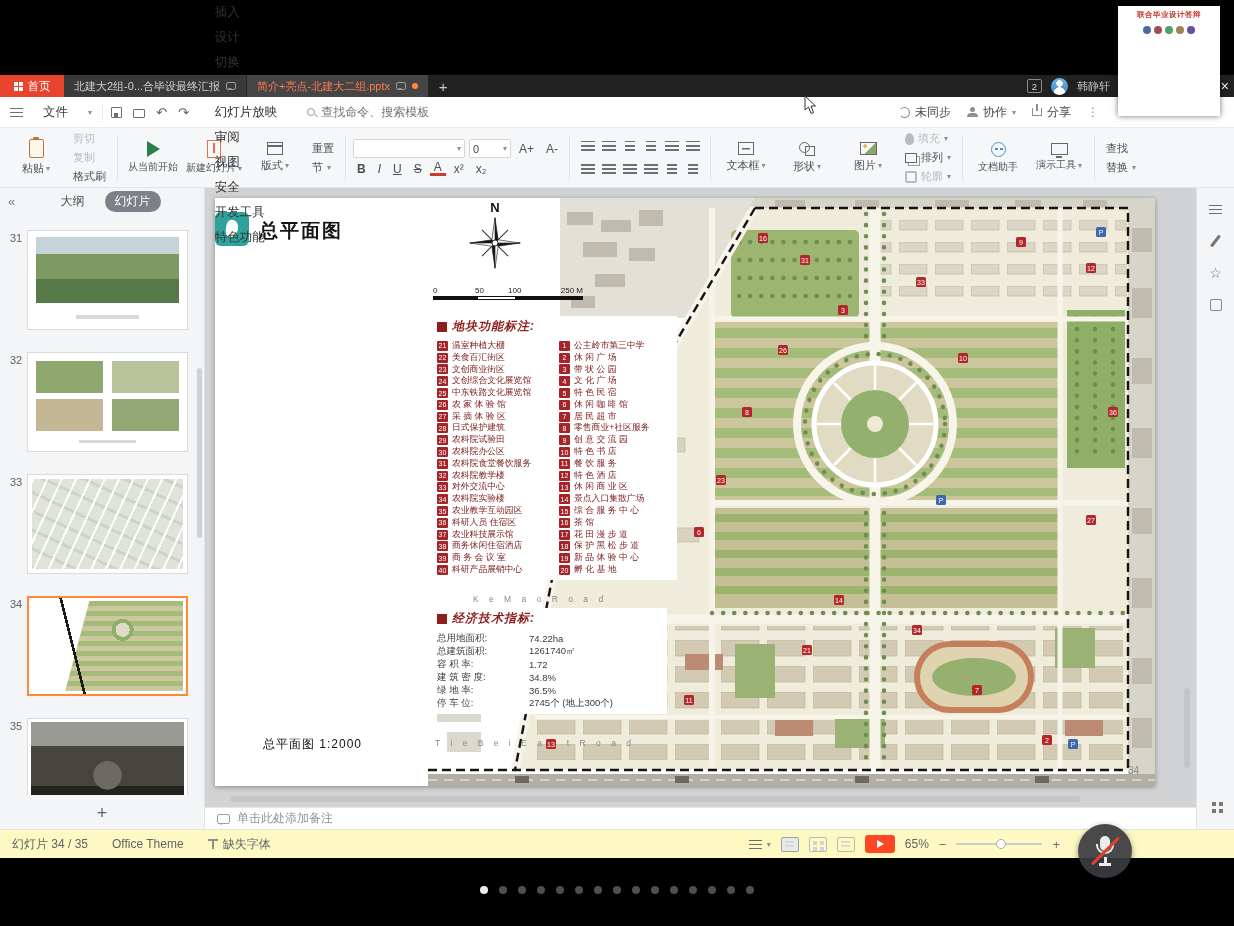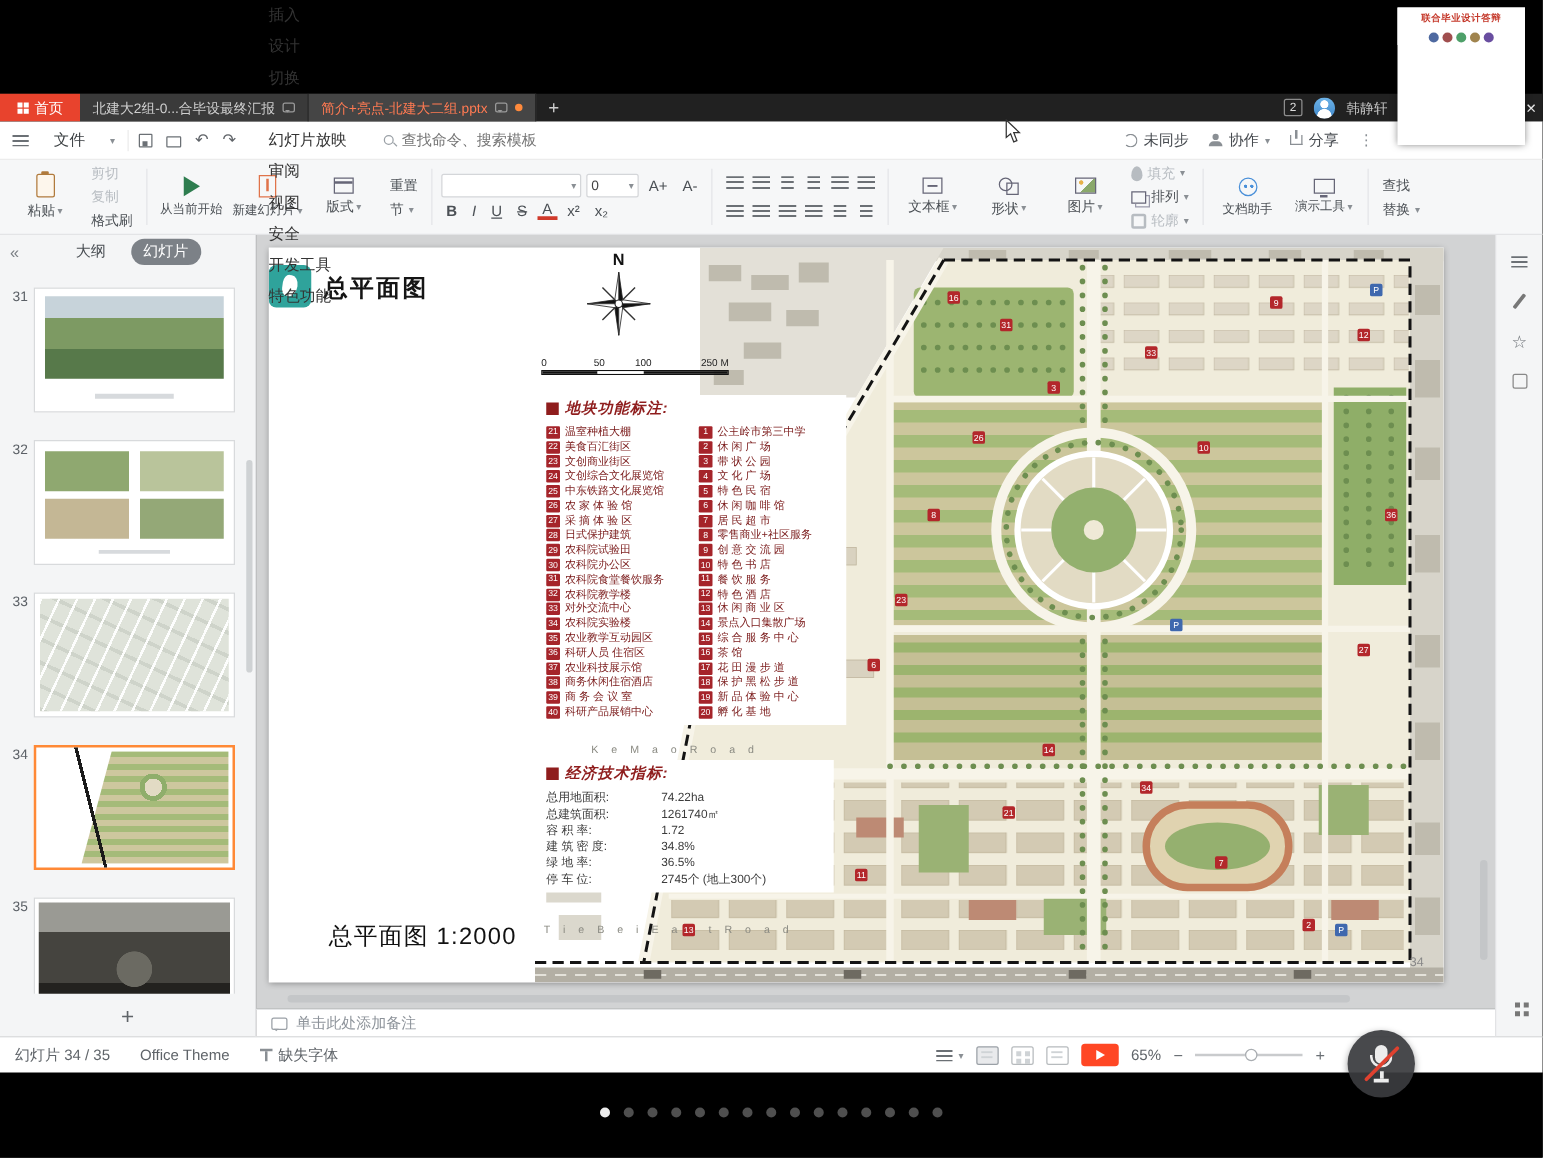--- a/index.html
+++ b/index.html
@@ -140,38 +140,38 @@
   .lg-hd,.ec-hd { display:flex; align-items:center; gap:5px; font-size:12px; font-weight:bold; color:#8f1d1d; letter-spacing:1px; margin-bottom:5px;font-style:italic; }
   .hd-sq { width:10px; height:10px; background:#8f1d1d; flex:none; }
   .lg-cols { display:flex; gap:4px; }
   .lg-col { width:118px; }
   .lg-row { display:flex; align-items:center; gap:4px; height:11.8px; }
   .lg-num { width:11px; height:10px; background:#a5242a; color:#fff; font-size:7px; display:flex; align-items:center; justify-content:center; border-radius:1px; flex:none; }
   .lg-txt { font-size:8.8px; color:#7a1a1a; white-space:nowrap; }
   .econ { position:absolute; left:220px; top:410px; width:232px; background:#fff; z-index:3; padding:2px 0 4px 2px; }
   .econ-row { display:flex; font-size:9.5px; color:#3c3c3c; height:13px; align-items:center; }
   .econ-label { width:92px; }
-  .slide-caption { position:absolute; left:48px; top:538px; font-size:19px; color:#111; letter-spacing:1px; z-index:3; }
+  .slide-caption { position:absolute; left:48px; top:538px; font-size:12px; color:#111; letter-spacing:1px; z-index:3; }
   .slide-pagenum { position:absolute; right:16px; bottom:10px; font-size:10px; color:#888; z-index:3; }
   .h-thumb { position:absolute; left:25px; bottom:5px; width:850px; height:6px; border-radius:3px; background:#c4c6c8; }
   .v-thumb { position:absolute; right:6px; top:500px; width:6px; height:80px; border-radius:3px; background:#c4c6c8; }
 
   
   .right-rail { position:absolute; left:1196px; top:188px; width:38px; height:641px; background:#f4f5f6; border-left:1px solid #e2e3e5; z-index:2; }
   .rail-icon { width:22px; height:22px; margin:10px auto 4px; display:flex; align-items:center; justify-content:center; color:#6b7075; font-size:14px; }
   .ic-pen { width:3px; height:14px; background:#777; transform:rotate(38deg); border-radius:1px; }
   .ic-frame { width:12px; height:12px; border:1.4px solid #888; border-radius:2px; }
   .ic-grid4 { width:4px; height:4px; background:#777; box-shadow:7px 0 #777,0 7px #777,7px 7px #777; margin:-4px 0 0 -4px; }
   .rail-bottom { position:absolute; bottom:8px; left:0; right:0; display:flex; justify-content:center; }
 
   
   .notes-bar { position:absolute; left:205px; top:807px; width:991px; height:22px; background:#fff; border-top:1px solid #e4e5e7; display:flex; align-items:center; gap:7px; padding:0 12px; color:#8d939a; font-size:12px; z-index:2; }
   .ic-comment { width:13px; height:10px; border:1.2px solid #9aa0a6; border-radius:2px; position:relative; flex:none; }
   .ic-comment::after { content:""; position:absolute; left:1px; bottom:-4px; border:2.5px solid transparent; border-top-color:#9aa0a6; }
-  .statusbar { position:absolute; left:0; top:829px; width:1234px; height:29px; background:#ffffff; border-top:1px solid #e2e3e5; display:flex; align-items:center; font-size:12px; color:#5f6469; padding:0 12px; gap:24px; z-index:2; }
+  .statusbar { position:absolute; left:0; top:829px; width:1234px; height:29px; background:#fef9c3; border-top:1px solid #e2e3e5; display:flex; align-items:center; font-size:12px; color:#5f6469; padding:0 12px; gap:24px; z-index:2; }
   .sb-item { display:flex; align-items:center; gap:5px; white-space:nowrap; }
   .ic-missfont { width:10px; height:11px; position:relative; }
   .ic-missfont::before { content:""; position:absolute; left:0; top:0; width:10px; height:2px; background:#8a8f94; }
   .ic-missfont::after { content:""; position:absolute; left:4px; top:2px; width:2px; height:8px; background:#8a8f94; }
   .sb-right { margin-left:auto; display:flex; align-items:center; gap:10px; margin-right:162px; }
   .vi { width:18px; height:15px; border:1px solid #b6babd; border-radius:2px; background:linear-gradient(#cfd3d6,#cfd3d6) 3px 3px/9px 1.5px no-repeat,linear-gradient(#cfd3d6,#cfd3d6) 3px 7px/9px 1.5px no-repeat; }
   .vi.active { background-color:#e9eaec; border-color:#9aa0a6; }
   .vi.grid { background:linear-gradient(#cfd3d6,#cfd3d6) 3px 3px/4px 4px no-repeat,linear-gradient(#cfd3d6,#cfd3d6) 10px 3px/4px 4px no-repeat,linear-gradient(#cfd3d6,#cfd3d6) 3px 9px/4px 4px no-repeat,linear-gradient(#cfd3d6,#cfd3d6) 10px 9px/4px 4px no-repeat; }
   .sb-play { width:30px; height:18px; border-radius:3px; background:#ff4724; display:flex; align-items:center; justify-content:center; }
   .sb-play i { width:0; height:0; border-left:7px solid #fff; border-top:4.5px solid transparent; border-bottom:4.5px solid transparent; margin-left:2px; }

